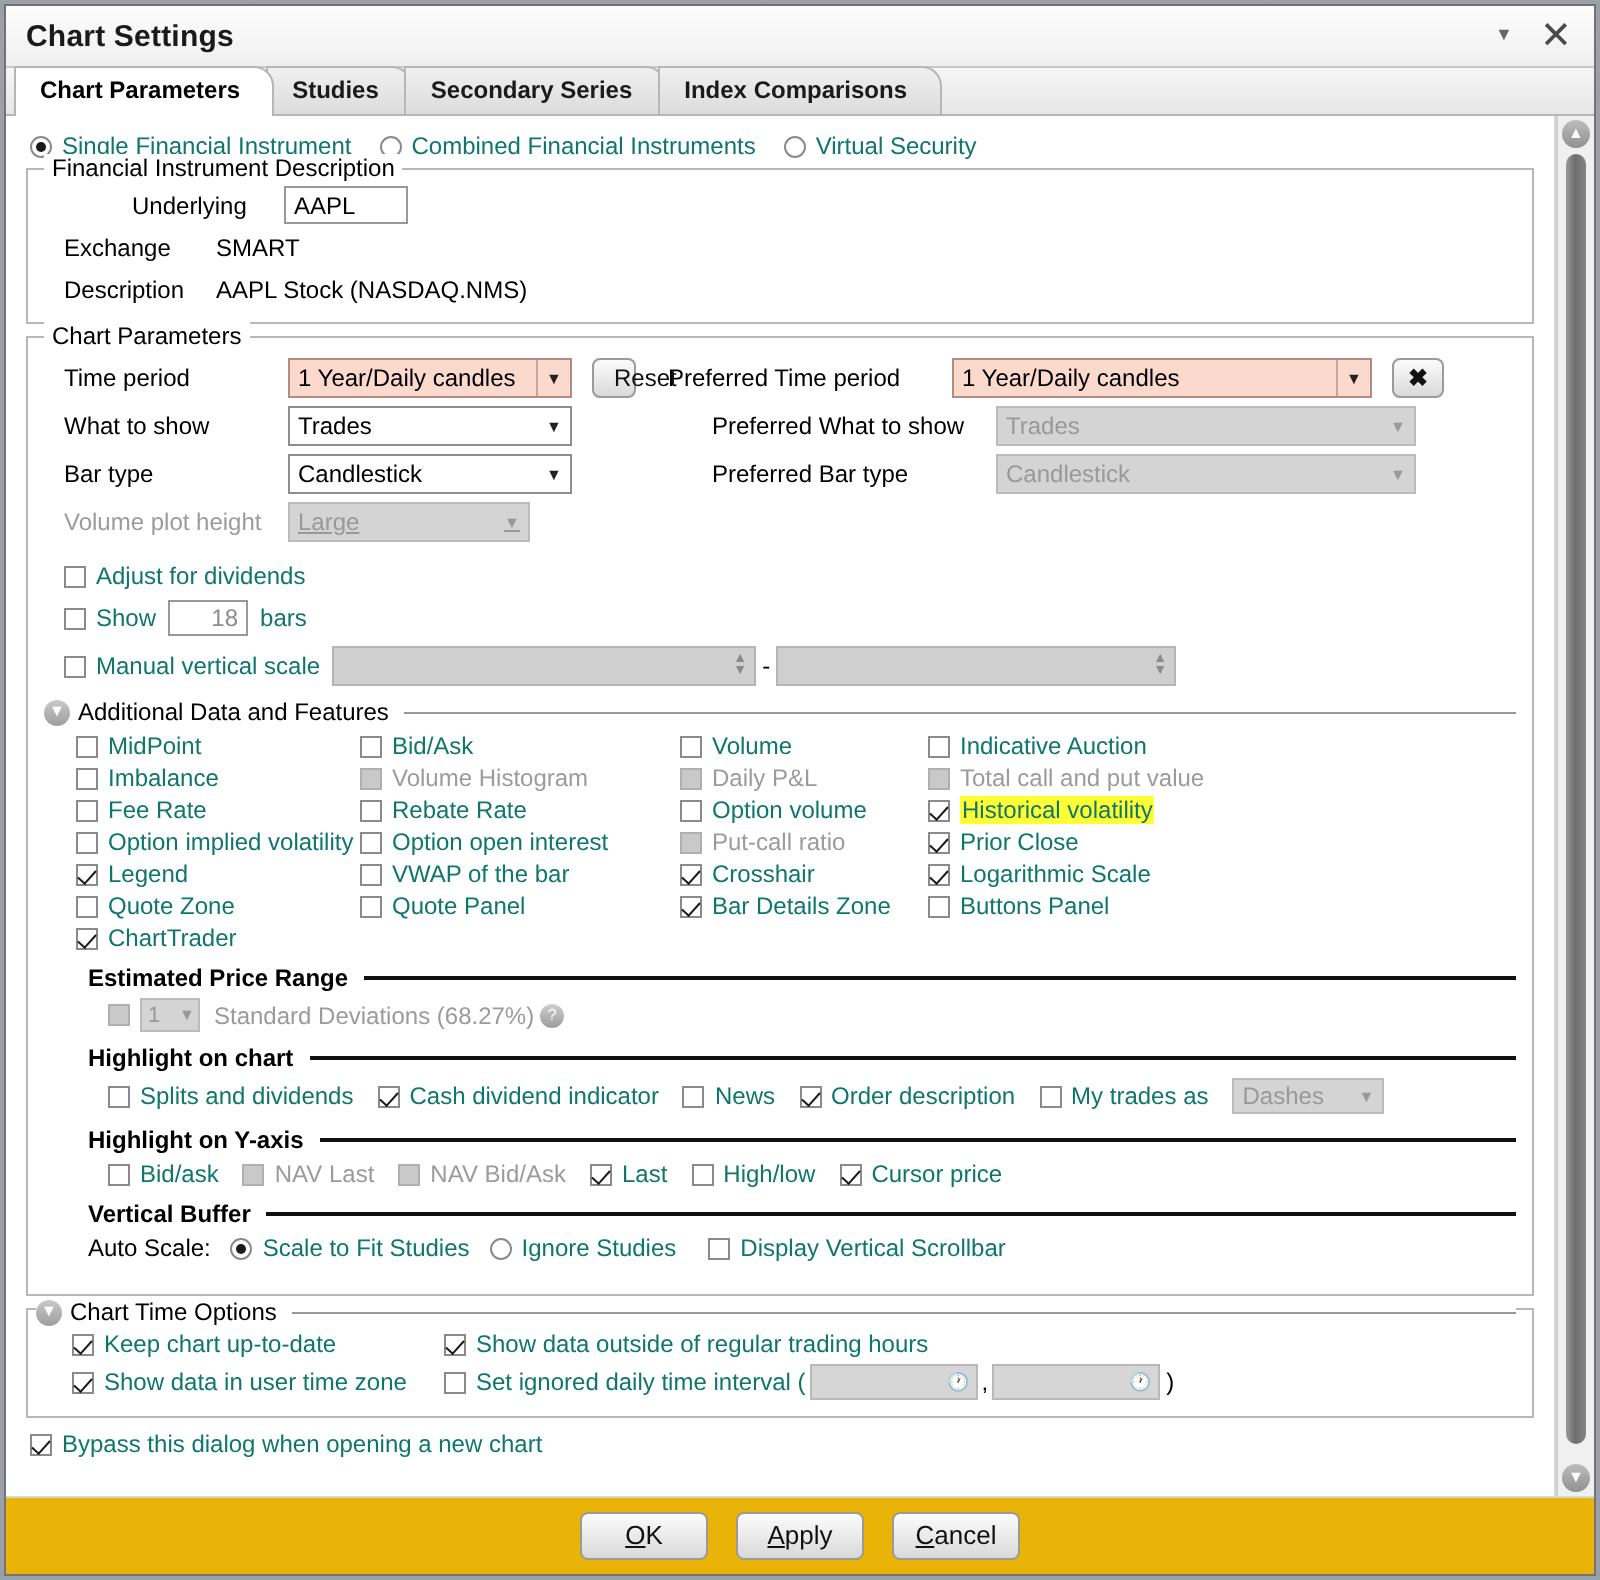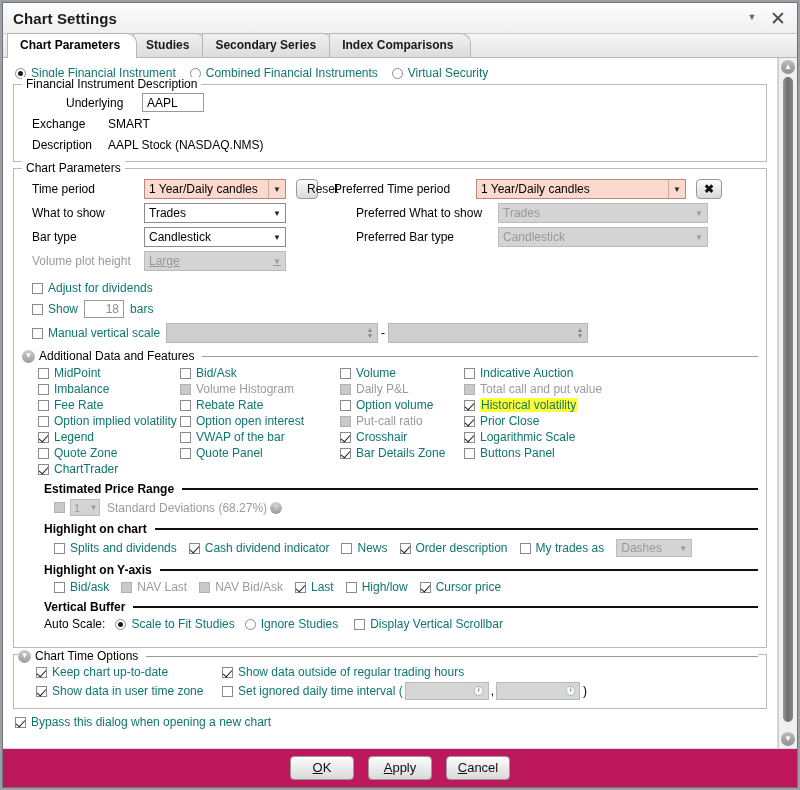--- a/index.html
+++ b/index.html
@@ -150,21 +150,21 @@
     display:inline-block;width:12px;height:12px;border-radius:50%;
     background:linear-gradient(#cfcfcf,#9b9b9b);color:#fff;font-size:8px;
     text-align:center;line-height:12px;vertical-align:-2px;margin-left:3px;
   }
   .timefld{
     height:18px;border:1px solid #b9b9b9;background:#d6d6d6;box-sizing:border-box;
     display:flex;align-items:center;justify-content:flex-end;padding-right:3px;
     color:#bdbdbd;font-size:9px;
   }
   .footer{
-    flex:0 0 38px;height:38px;background:#be185d;
+    flex:0 0 38px;height:38px;background:#eab308;
     display:flex;align-items:center;justify-content:center;gap:14px;
     border-top:1px solid #d8d8d8;
   }
   
   .ckgrid{display:grid;grid-template-columns:142px 160px 124px 1fr;row-gap:2px;}
   .ckcell{display:flex;align-items:center;}
 </style>
 </head>
 <body>
 
@@ -260,21 +260,21 @@
             <div style="width:54px;"></div>
             <div class="fld-label" style="width:142px;margin-left:16px;">Preferred Bar type</div>
             <div class="selbox disabled" style="width:210px;">
               <span class="val">Candlestick</span>
               <span class="arrow">▼</span>
             </div>
           </div>
 
           <div class="row" style="margin:0 0 10px 0;">
             <div class="fld-label dis" style="width:122px;padding-left:10px;box-sizing:border-box;">Volume plot height</div>
-            <div class="selbox disabled" style="width:142px;text-decoration:underline;">
+            <div class="selbox disabled" style="width:121px;text-decoration:underline;">
               <span class="val">Large</span>
               <span class="arrow">▼</span>
             </div>
           </div>
 
           <div class="row" style="margin:0 0 5px 10px;">
             <span class="ck"></span>
             <label class="lbl">Adjust for dividends</label>
           </div>
 

